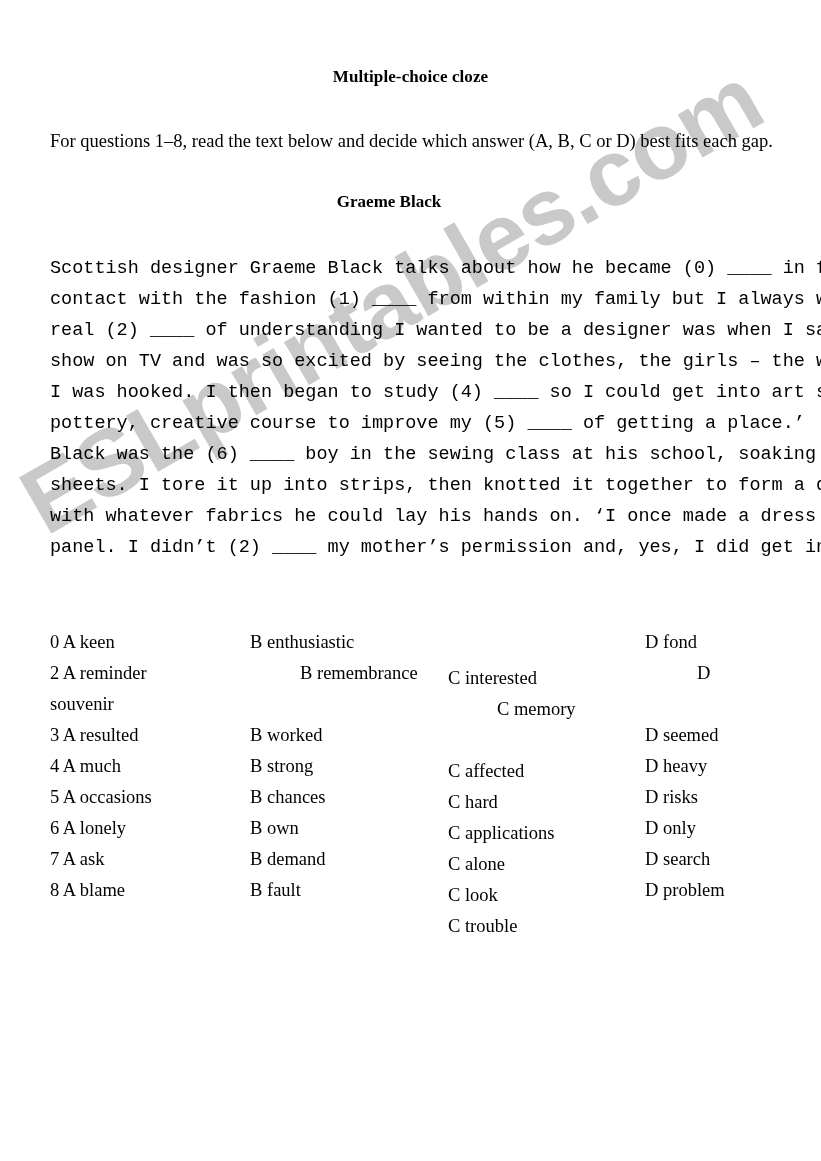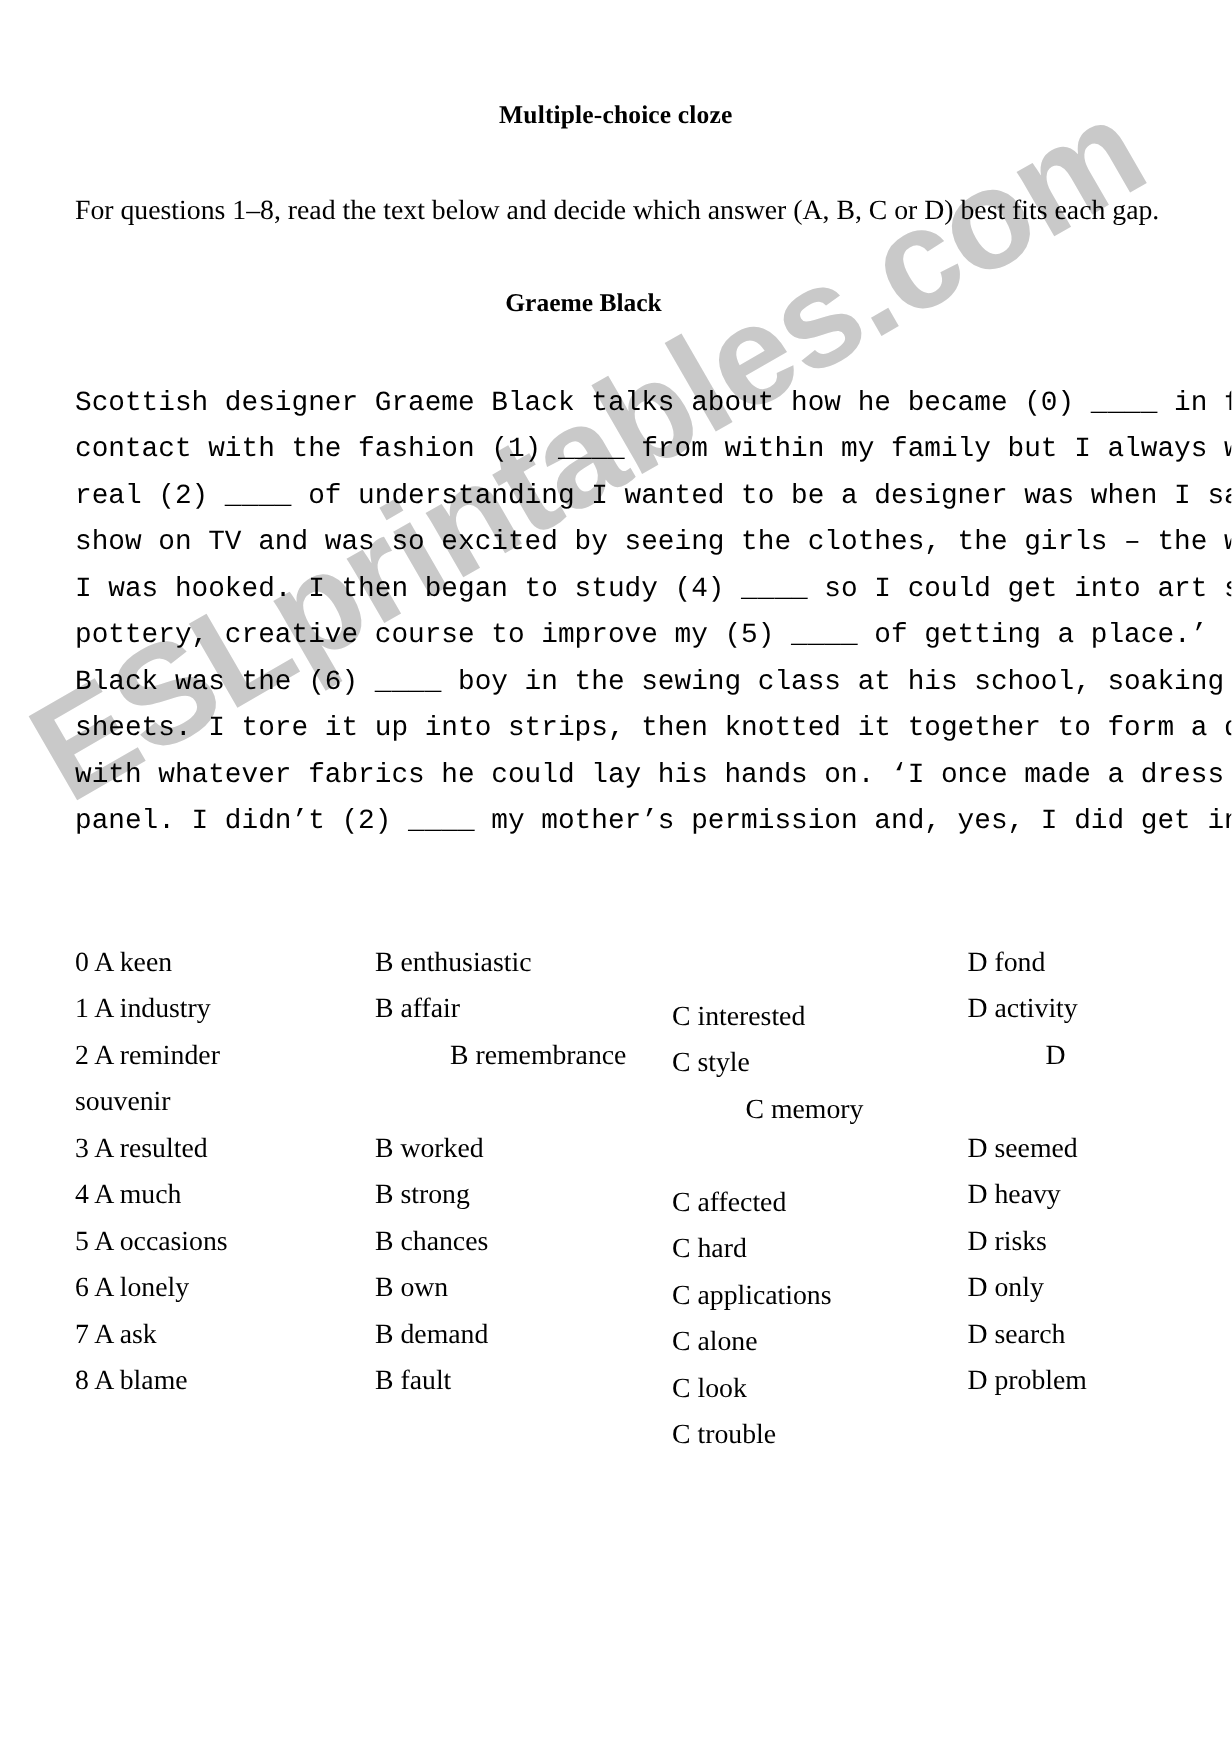--- a/index.html
+++ b/index.html
@@ -138,26 +138,20 @@
         <div class="line">panel. I didn’t (2) ____ my mother’s permission and, yes, I did get into (8) ____ for ruining a</div>
       </div>
 
     <div class="options" id="options">
         <div class="opt-row">
           <span class="col col-a">0 A keen</span>
           <span class="col col-b">B enthusiastic</span>
           <span class="col col-c">C interested</span>
           <span class="col col-d">D fond</span>
         </div>
-        <div class="opt-row">
-          <span class="col col-a">1 A industry</span>
-          <span class="col col-b">B affair</span>
-          <span class="col col-c">C style</span>
-          <span class="col col-d">D activity</span>
-        </div>
         <div class="opt-row wide">
           <span class="col col-a">2 A reminder</span>
           <span class="col col-b">B remembrance</span>
           <span class="col col-c">C memory</span>
           <span class="col col-d">D</span>
         </div>
         <div class="opt-wrap">souvenir</div>
         <div class="opt-row">
           <span class="col col-a">3 A resulted</span>
           <span class="col col-b">B worked</span>

